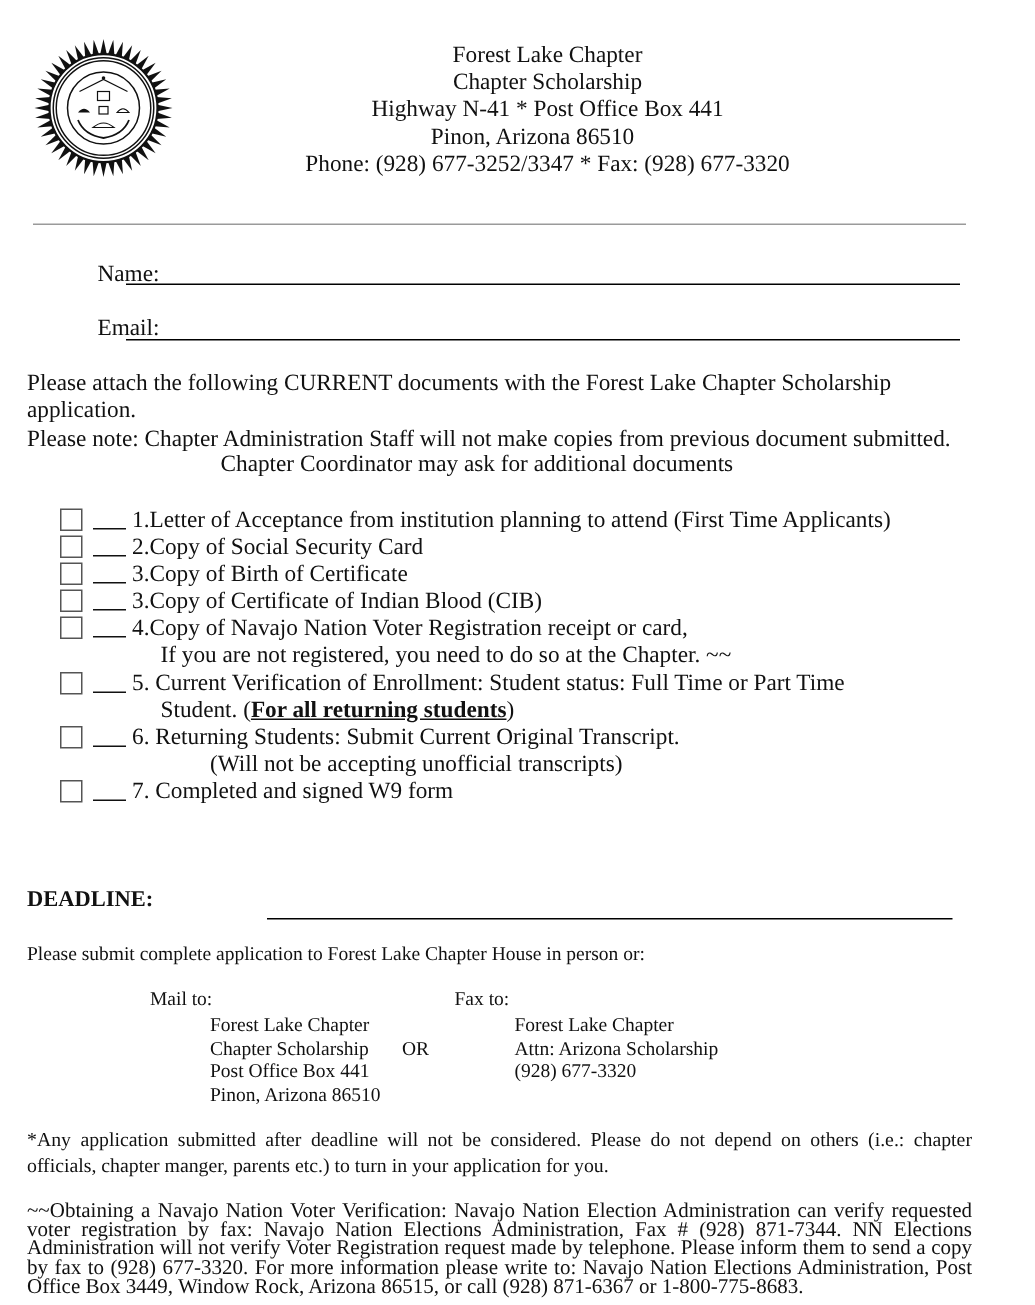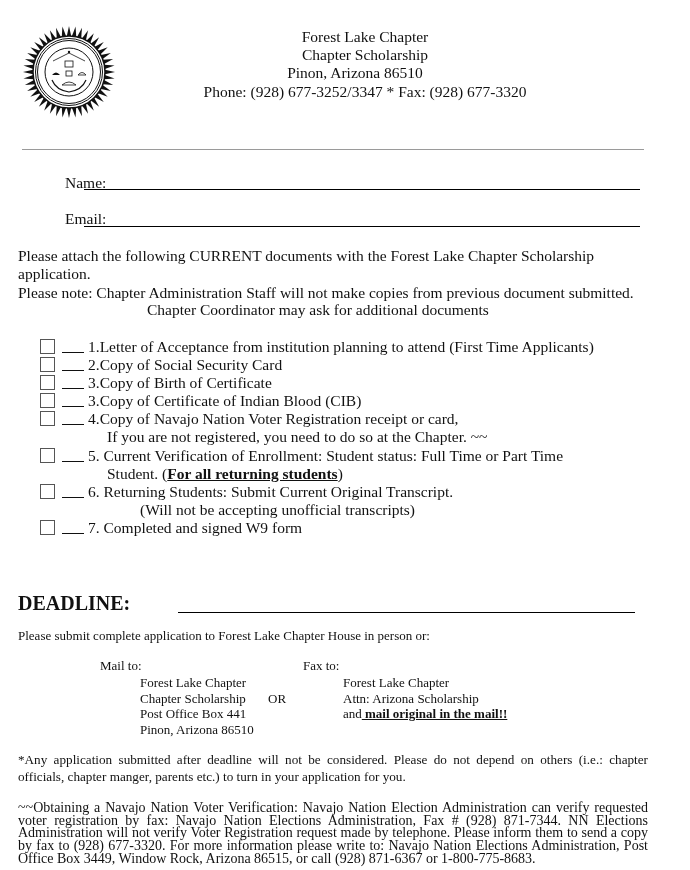--- a/index.html
+++ b/index.html
@@ -13,21 +13,21 @@
   .rule { left:22px; top:149px; width:622px; height:0; border-top:1.5px solid #9a9a9a; }
   .field-label { font-size:15.5px;margin-left:40px; }
   .field-line { height:0; border-top:1.5px solid #000; }
   .para { left:18px; font-size:15.5px; line-height:18px; white-space:nowrap; }
   .check { left:40px; font-size:15.5px; line-height:18px; }
   .cbox { position:absolute; left:0; width:15px; height:15px; border:1px solid #555; background:#fff; box-sizing:border-box; cursor:pointer; }
   .blank { position:absolute; left:22px; top:0; width:22px; height:14px; border-bottom:1px solid #111; }
   .ctext { position:absolute; left:48px; top:0; white-space:nowrap; }
   .cont { position:absolute; white-space:nowrap; }
   .u-bold { font-weight:bold; text-decoration:underline; }
-  .deadline { left:18px; top:592px; font-size:20px; font-weight:bold; }
+  .deadline { left:18px; top:592px; font-size:15px; font-weight:bold; }
   .deadline-line { left:178px; top:612px; width:457px; height:0; border-top:1.5px solid #000; }
   .small { font-size:13px; line-height:15.5px; white-space:nowrap; }
   .note { left:18px; width:630px; font-size:13.2px; line-height:16.5px; text-align:justify; }
   .tiny { left:18px; width:630px; font-size:14px; line-height:12.7px; text-align:justify; }
 </style>
 </head>
 <body>
 
 <div class="abs seal">
   <svg width="94" height="94" viewBox="0 0 94 94">
@@ -91,20 +91,21 @@
     <path d="M56 50 q4 -5 8 0 z" fill="none" stroke="#111" stroke-width="0.8"></path>
     <path d="M40 60 q7 -6 14 0 z" fill="none" stroke="#111" stroke-width="0.8"></path>
     <path d="M30 55 q4 10 17 12 q13 -2 17 -12" fill="none" stroke="#111" stroke-width="1.2"></path>
     <circle cx="47" cy="27" r="1.2" fill="#111"></circle>
   </svg>
 </div>
 
 <div class="abs header">
   <div>Forest Lake Chapter</div>
   <div>Chapter Scholarship</div>
+  <div>Highway N-41 * Post Office Box 441</div>
   <div class="l4">Pinon, Arizona 86510</div>
   <div>Phone: (928) 677-3252/3347 * Fax: (928) 677-3320</div>
 </div>
 
 <div class="abs rule"></div>
 
 <div class="abs field-label" style="left:25px; top:174px;">Name:</div>
 <div class="abs field-line" style="left:84px; top:189px; width:556px;"></div>
 <div class="abs field-label" style="left:25px; top:210px;">Email:</div>
 <div class="abs field-line" style="left:84px; top:226px; width:556px;"></div>
@@ -169,17 +170,17 @@
   <div>Chapter Scholarship</div>
   <div>Post Office Box 441</div>
   <div>Pinon, Arizona 86510</div>
 </div>
 <div class="abs small" style="left:268px; top:691px;">OR</div>
 
 <div class="abs small" style="left:303px; top:658px;">Fax to:</div>
 <div class="abs small" style="left:343px; top:675px;">
   <div>Forest Lake Chapter</div>
   <div>Attn: Arizona Scholarship</div>
-  <div><span>and</span><span class="u-bold"> mail original in the mail!!</span></div>
+  <div>(928) 677-3320</div>
 </div>
 
 <div class="abs note" style="top:752px;">*Any application submitted after deadline will not be considered. Please do not depend on others (i.e.: chapter officials, chapter manger, parents etc.) to turn in your application for you.</div>
 <div class="abs tiny" style="top:802px;">~~Obtaining a Navajo Nation Voter Verification: Navajo Nation Election Administration can verify requested voter registration by fax: Navajo Nation Elections Administration, Fax # (928) 871-7344. NN Elections Administration will not verify Voter Registration request made by telephone. Please inform them to send a copy by fax to (928) 677-3320. For more information please write to: Navajo Nation Elections Administration, Post Office Box 3449, Window Rock, Arizona 86515, or call (928) 871-6367 or 1-800-775-8683.</div>
 
 </body></html>

